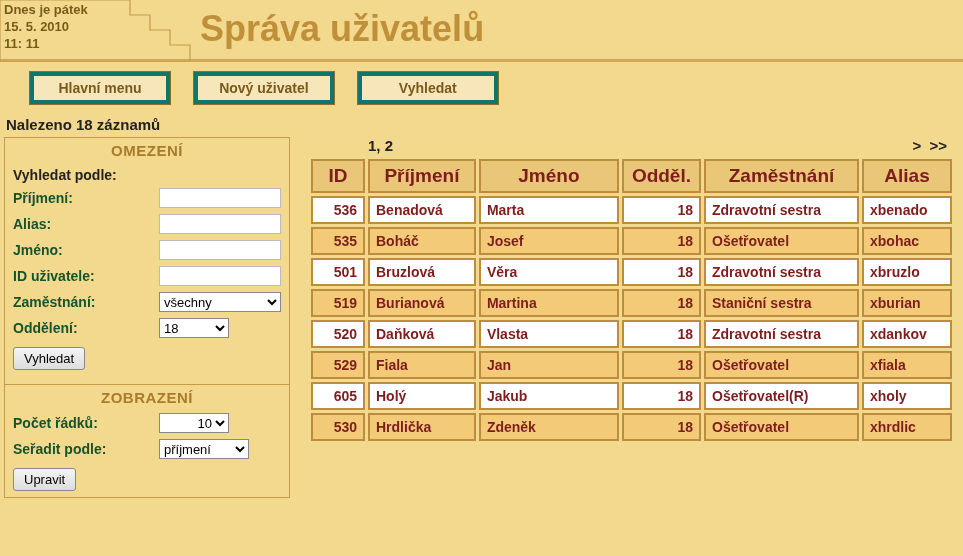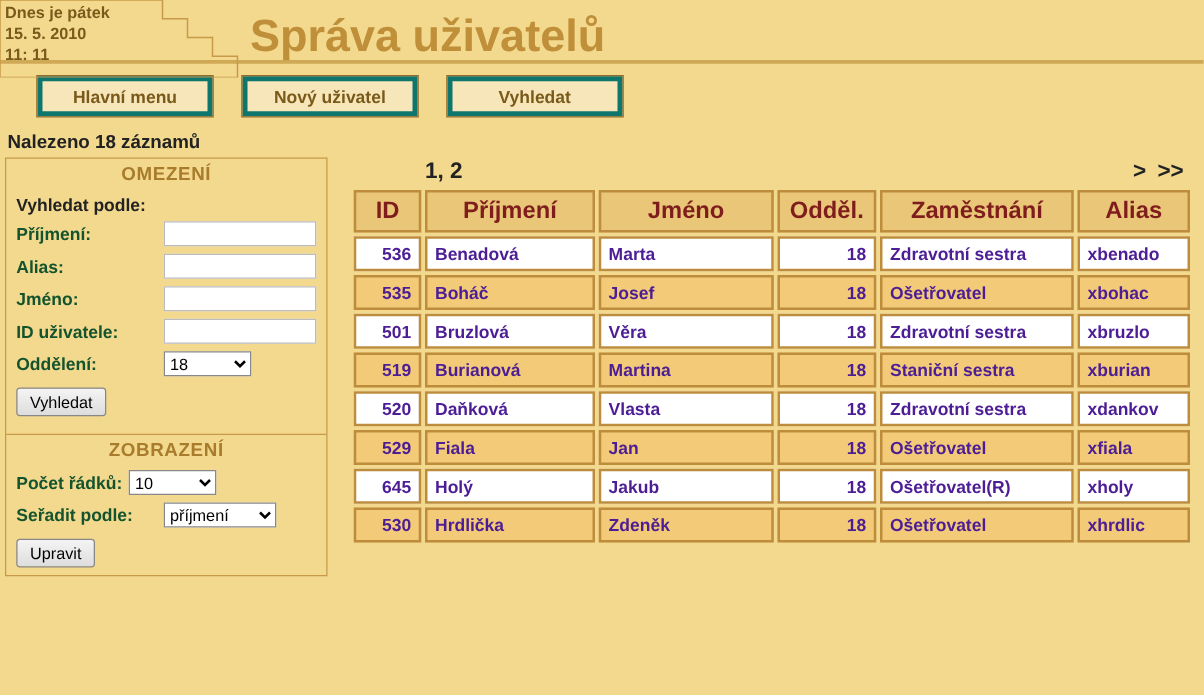--- a/index.html
+++ b/index.html
@@ -7,21 +7,21 @@
     background: #f3d98e;
     font-family: Arial, Helvetica, sans-serif;
     font-size: 14px;
     color: #333;
     width: 963px;
     height: 556px;
     overflow: hidden;
   }
   .header-area {
     position: relative;
-    height: 51px;
+    height: 62px;
     border-bottom: 3px solid #d0a956;
   }
   .date-box {
     position: absolute;
     left: 4px;
     top: 2px;
     font-size: 13px;
     font-weight: bold;
     color: #7a5a1a;
     line-height: 1.3;
@@ -66,21 +66,21 @@
     color: #222;
     margin: 4px 0 4px 6px;
   }
   .content-wrap {
     display: flex;
     align-items: flex-start;
     gap: 18px;
     padding-left: 4px;
   }
   .side-panel {
-    width: 258px;
+    width: 286px;
     border: 1px solid #c79a4a;
     background: #f3d98e;
     font-size: 14px;
   }
   .panel-header {
     text-align: center;
     color: #a87c2c;
     font-weight: bold;
     font-size: 15px;
     padding: 4px 0;
@@ -132,21 +132,21 @@
   }
   .table-area {
     flex: 1;
     padding-right: 8px;
   }
   .pager-row {
     display: flex;
     justify-content: space-between;
     align-items: center;
     font-weight: bold;
-    font-size: 18px;
+    font-size: 15px;
     color: #222;
     padding: 0 8px 2px 60px;
     gap: 24px;
   }
   .pager-next span { margin-left: 4px; cursor: pointer; }
   .data-table {
     width: 100%;
     border-collapse: separate;
     border-spacing: 3px;
   }
@@ -156,21 +156,21 @@
     color: #7f1d1d;
     font-size: 19px;
     font-weight: bold;
     padding: 4px 8px;
     text-align: center;
   }
   .data-table td {
     border: 2px solid #bd8d3d;
     font-size: 14px;
     font-weight: bold;
-    color: #4c1d95;
+    color: #7f1d1d;
     padding: 4px 6px;
   }
   .data-table tr.row-white td { background: #fff; }
   .data-table tr.row-tan td { background: #f2ca78; }
   .col-id { width: 54px; text-align: right; }
   .col-oddel { width: 60px; text-align: right; }
   .col-alias { width: 90px; }
   .col-zam { width: 155px; }
   .col-jmeno { width: 140px; }
 </style>
@@ -213,33 +213,39 @@
     </div>
     <div class="panel-row">
       <span class="panel-label">Jméno:</span>
       <input class="panel-input" style="">
     </div>
     <div class="panel-row">
       <span class="panel-label">ID uživatele:</span>
       <input class="panel-input" style="">
     </div>
     <div class="panel-row">
+      <span class="panel-label">Zaměstnání:</span>
+      <select class="panel-select">
+        <option>všechny</option>
+      </select>
+    </div>
+    <div class="panel-row">
       <span class="panel-label">Oddělení:</span>
       <select class="panel-select panel-select-small" style="margin-right:52px;">
         <option>18</option>
       </select>
     </div>
     <button class="panel-btn">Vyhledat</button>
 
     <div class="panel-divider"></div>
 
     <div class="panel-header">ZOBRAZENÍ</div>
     <div class="panel-row">
       <span class="panel-label">Počet řádků:</span>
-      <select class="panel-select panel-select-small" style="margin-right:80px;">
+      <select class="panel-select panel-select-small" style="margin-right:52px;text-align:right;">
         <option>10</option>
       </select>
     </div>
     <div class="panel-row">
       <span class="panel-label">Seřadit podle:</span>
       <select class="panel-select" style="width:90px; margin-right:32px;">
         <option>příjmení</option>
       </select>
     </div>
     <button class="panel-btn">Upravit</button>
@@ -308,21 +314,21 @@
           </tr>
           <tr class="row-tan">
             <td class="col-id">529</td>
             <td>Fiala</td>
             <td class="col-jmeno">Jan</td>
             <td class="col-oddel">18</td>
             <td class="col-zam">Ošetřovatel</td>
             <td class="col-alias">xfiala</td>
           </tr>
           <tr class="row-white">
-            <td class="col-id">645</td>
+            <td class="col-id">605</td>
             <td>Holý</td>
             <td class="col-jmeno">Jakub</td>
             <td class="col-oddel">18</td>
             <td class="col-zam">Ošetřovatel(R)</td>
             <td class="col-alias">xholy</td>
           </tr>
           <tr class="row-tan">
             <td class="col-id">530</td>
             <td>Hrdlička</td>
             <td class="col-jmeno">Zdeněk</td>

